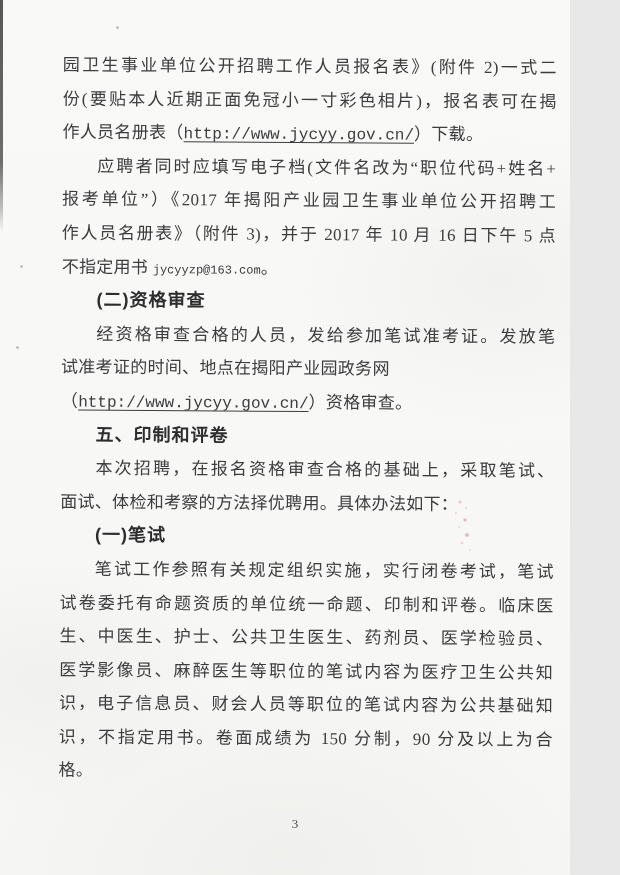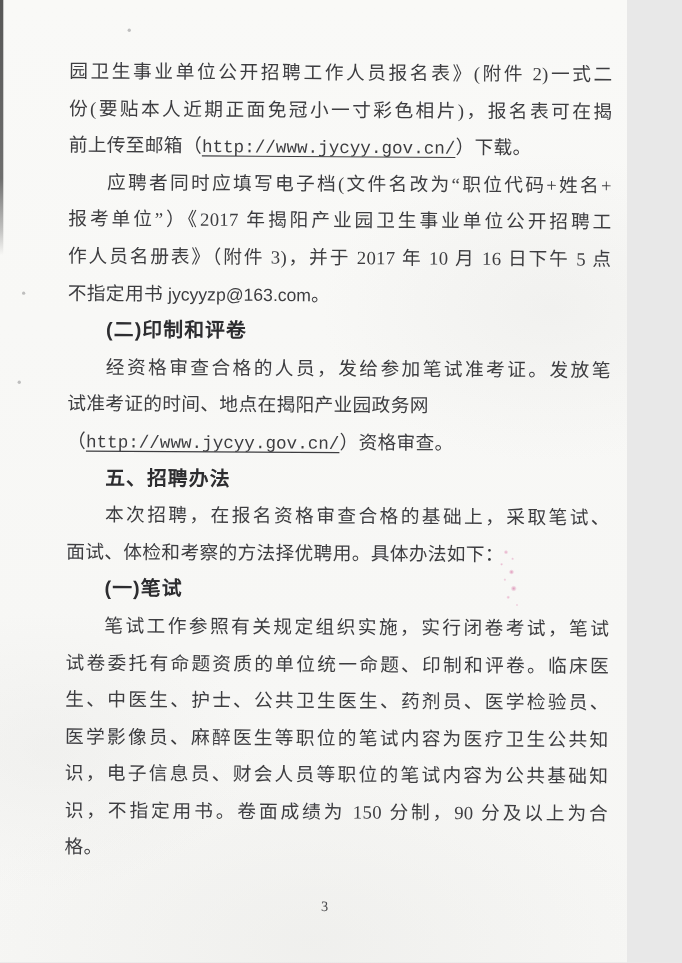--- a/index.html
+++ b/index.html
@@ -58,22 +58,22 @@
   }
   .seg-url {
     font-family: "Liberation Mono", "DejaVu Sans Mono", monospace;
     font-size: 16px;
     letter-spacing: 0;
     text-decoration: underline;
     text-underline-offset: 3px;
     color: var(--link-ink, #3d3d40);
   }
   .seg-email {
-    font-family: Liberation Sans, sans-serif;
-    font-size: 16px;
+    font-family: Liberation Mono, monospace;
+    font-size: 12px;
     letter-spacing: 0;
   }
   .pagenum {
     position: absolute;
     left: 283px; top: 816px;
     width: 24px;
     text-align: center;
     font-size: 13px;
     color: #4a4a4c;
     font-family: "Liberation Serif", serif;
@@ -102,30 +102,30 @@
 </style>
 </head>
 <body>
 
 <div class="page">
   <div class="left-edge"></div>
 
   <div class="doc" id="doc">
       <div class="line fill"><span class="seg-text">园卫生事业单位公开招聘工作人员报名表》(附件 2)一式二</span></div>
       <div class="line fill"><span class="seg-text">份(要贴本人近期正面免冠小一寸彩色相片)，报名表可在揭</span></div>
-      <div class="line"><span class="seg-text">前上传至邮箱（</span><span class="seg-url">http://www.jycyy.gov.cn/</span><span class="seg-text">）下载。</span></div>
+      <div class="line"><span class="seg-text">作人员名册表（</span><span class="seg-url">http://www.jycyy.gov.cn/</span><span class="seg-text">）下载。</span></div>
       <div class="line fill indent"><span class="seg-text">应聘者同时应填写电子档(文件名改为“职位代码+姓名+</span></div>
       <div class="line fill"><span class="seg-text">报考单位”）《2017 年揭阳产业园卫生事业单位公开招聘工</span></div>
       <div class="line fill"><span class="seg-text">作人员名册表》（附件 3)，并于 2017 年 10 月 16 日下午 5 点</span></div>
       <div class="line"><span class="seg-text">不指定用书 </span><span class="seg-email">jycyyzp@163.com</span><span class="seg-text">。</span></div>
-      <div class="line heading indent"><span class="seg-text">(二)印制和评卷</span></div>
+      <div class="line heading indent"><span class="seg-text">(二)资格审查</span></div>
       <div class="line fill indent"><span class="seg-text">经资格审查合格的人员，发给参加笔试准考证。发放笔</span></div>
       <div class="line"><span class="seg-text">试准考证的时间、地点在揭阳产业园政务网</span></div>
       <div class="line"><span class="seg-text">（</span><span class="seg-url">http://www.jycyy.gov.cn/</span><span class="seg-text">）资格审查。</span></div>
-      <div class="line heading indent"><span class="seg-text">五、招聘办法</span></div>
+      <div class="line heading indent"><span class="seg-text">五、印制和评卷</span></div>
       <div class="line fill indent"><span class="seg-text">本次招聘，在报名资格审查合格的基础上，采取笔试、</span></div>
       <div class="line"><span class="seg-text">面试、体检和考察的方法择优聘用。具体办法如下：</span></div>
       <div class="line heading indent"><span class="seg-text">(一)笔试</span></div>
       <div class="line fill indent"><span class="seg-text">笔试工作参照有关规定组织实施，实行闭卷考试，笔试</span></div>
       <div class="line fill"><span class="seg-text">试卷委托有命题资质的单位统一命题、印制和评卷。临床医</span></div>
       <div class="line fill"><span class="seg-text">生、中医生、护士、公共卫生医生、药剂员、医学检验员、</span></div>
       <div class="line fill"><span class="seg-text">医学影像员、麻醉医生等职位的笔试内容为医疗卫生公共知</span></div>
       <div class="line fill"><span class="seg-text">识，电子信息员、财会人员等职位的笔试内容为公共基础知</span></div>
       <div class="line fill"><span class="seg-text">识，不指定用书。卷面成绩为 150 分制，90 分及以上为合</span></div>
       <div class="line"><span class="seg-text">格。</span></div>

